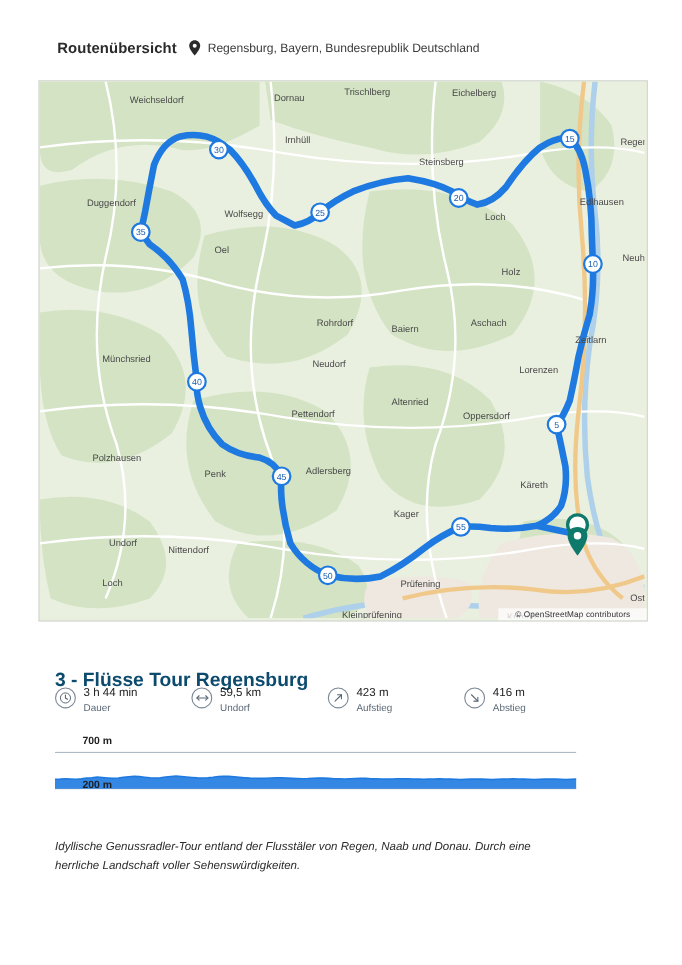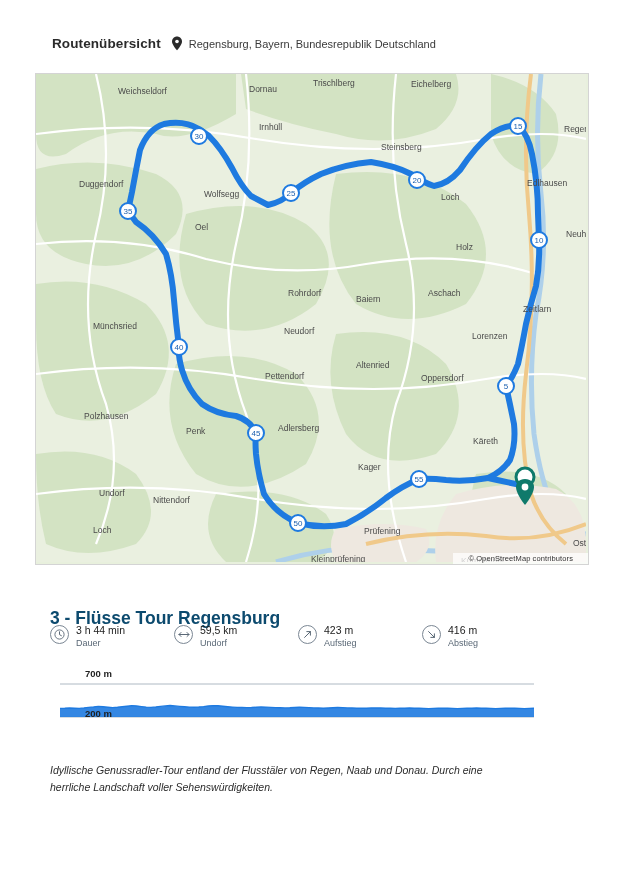--- a/index.html
+++ b/index.html
@@ -117,21 +117,21 @@
   }
   .stat .txt .l {
     font-size: 9px;
     color: #5a6876;
     line-height: 12px;
   }
 
   
   .elev {
     position: absolute;
-    left: 60px;
+    left: 50px;
     top: 662px;
     width: 474px;
     height: 66px;
     text-align: center;
   }
   .elev svg { display: block; }
   .elev-label {
     position: absolute;
     font-size: 9.5px;
     color: #1f1f1f;

